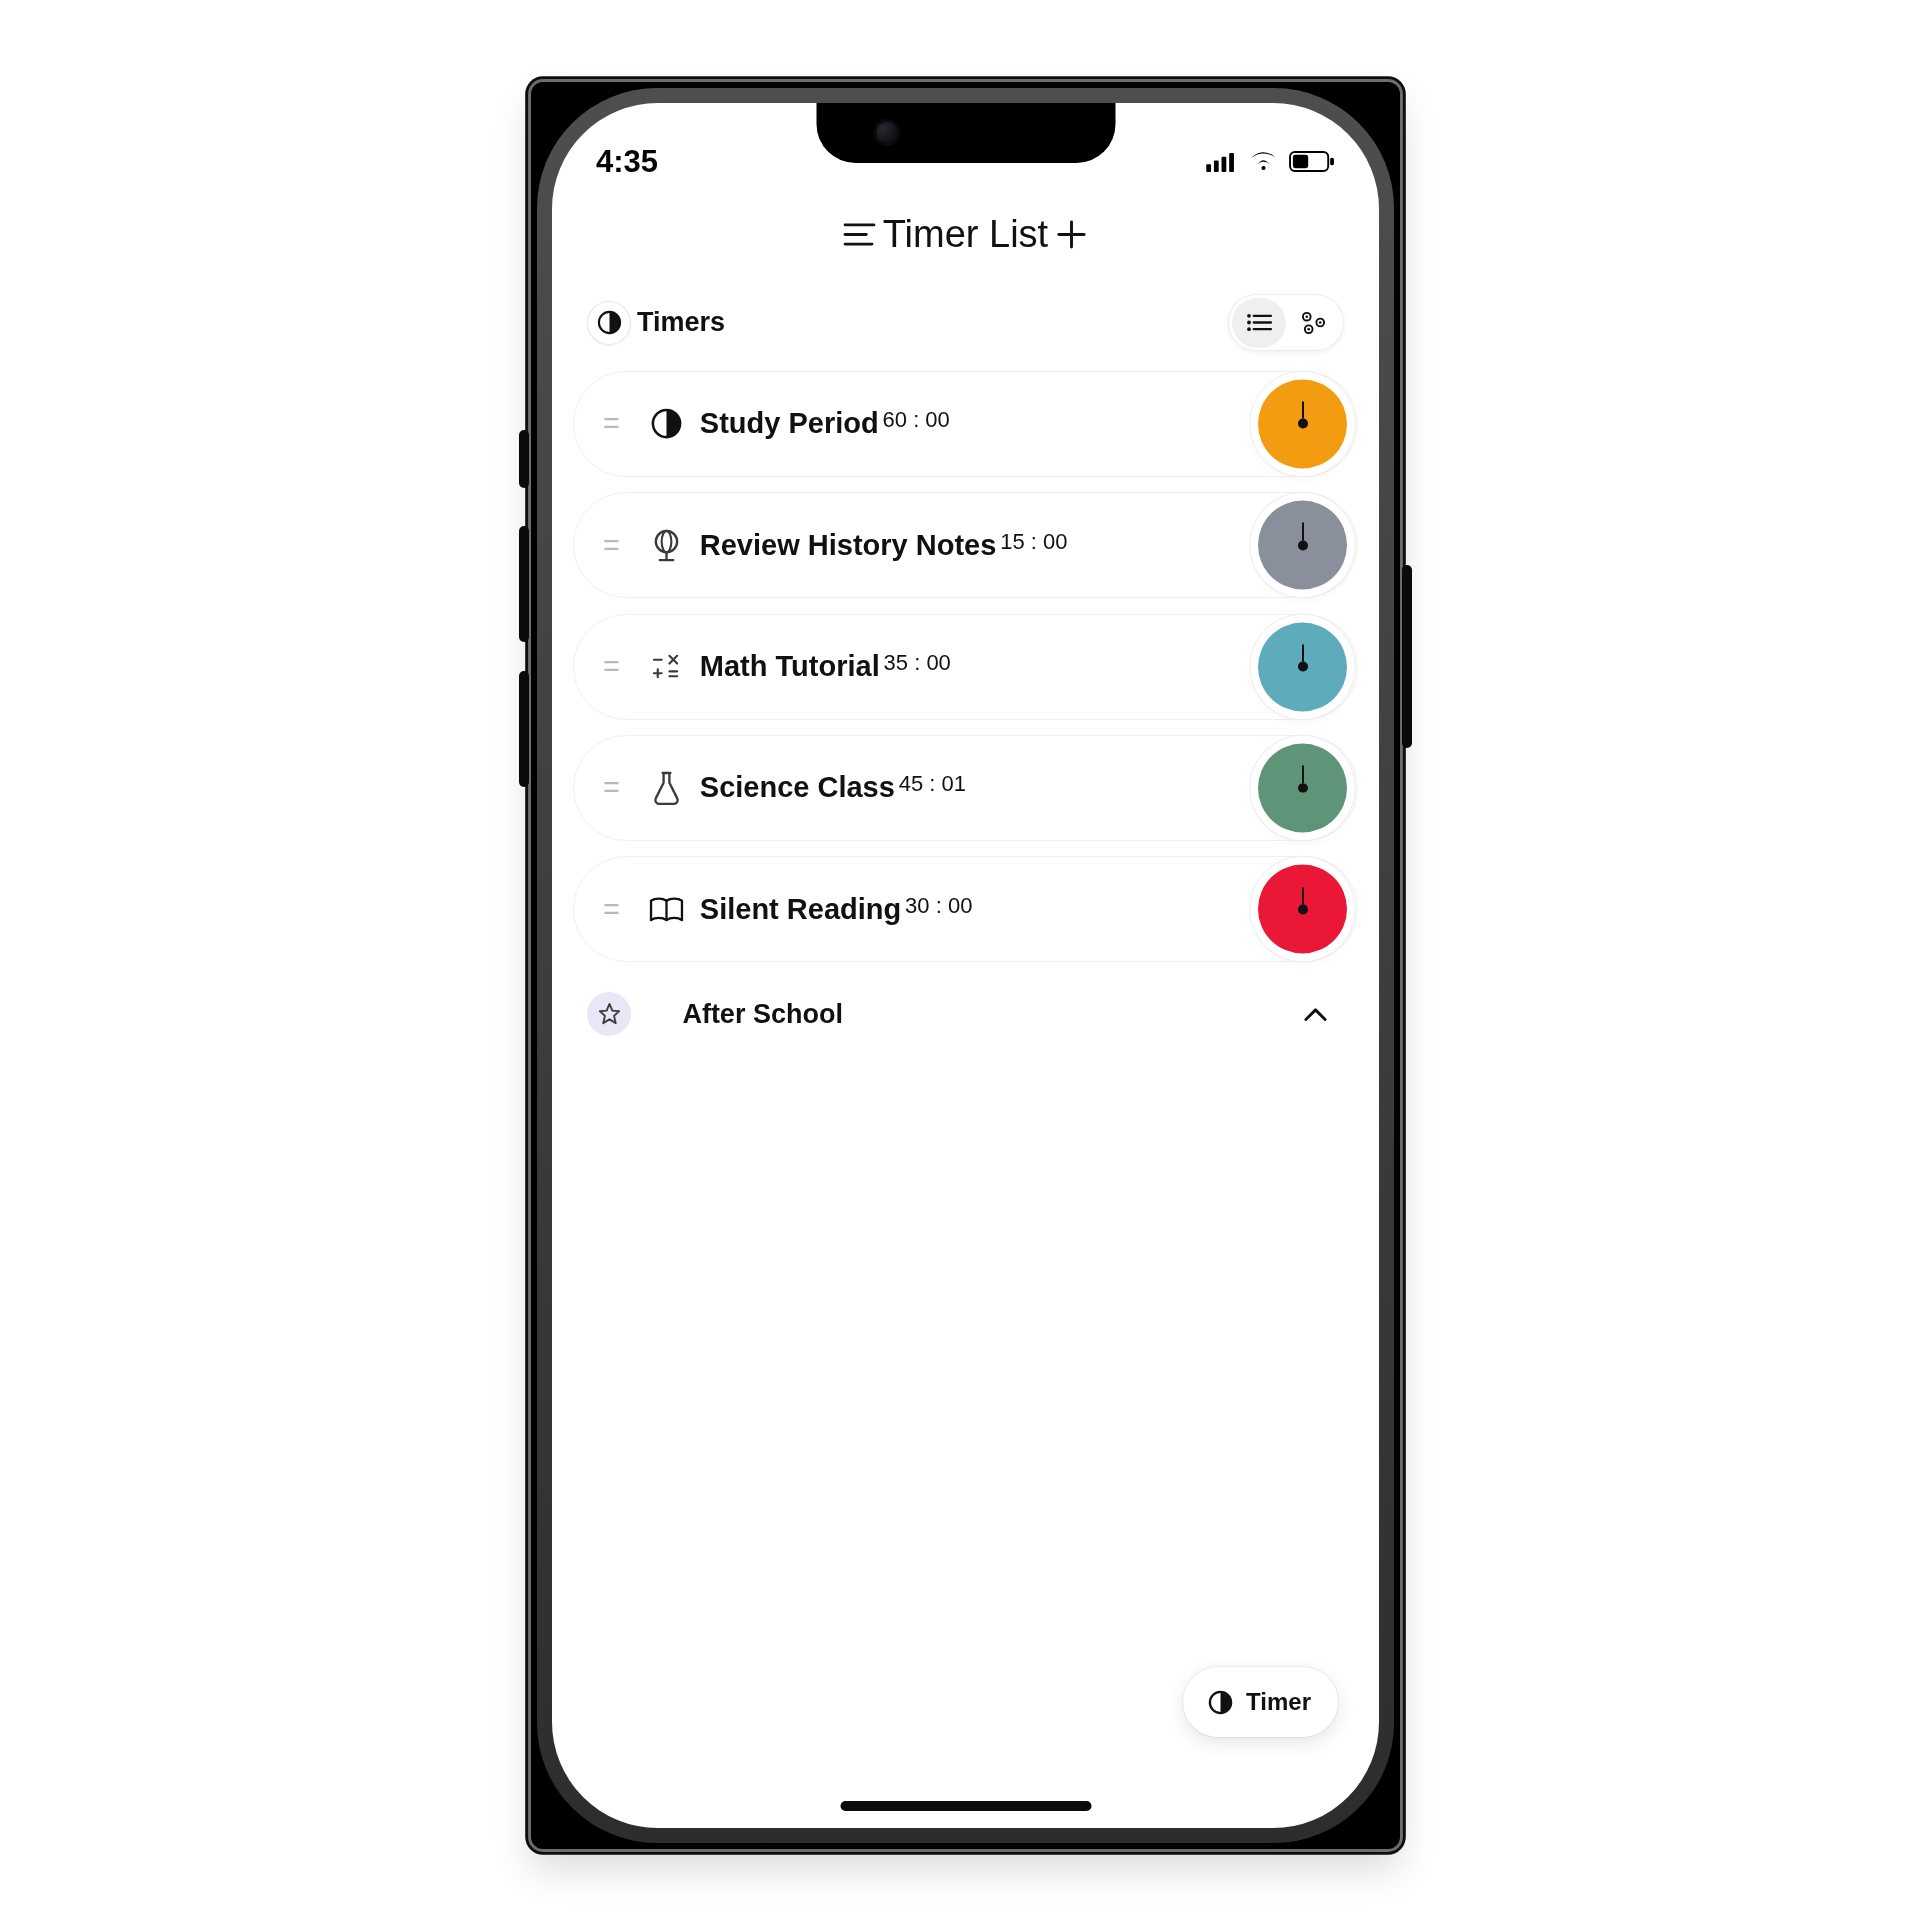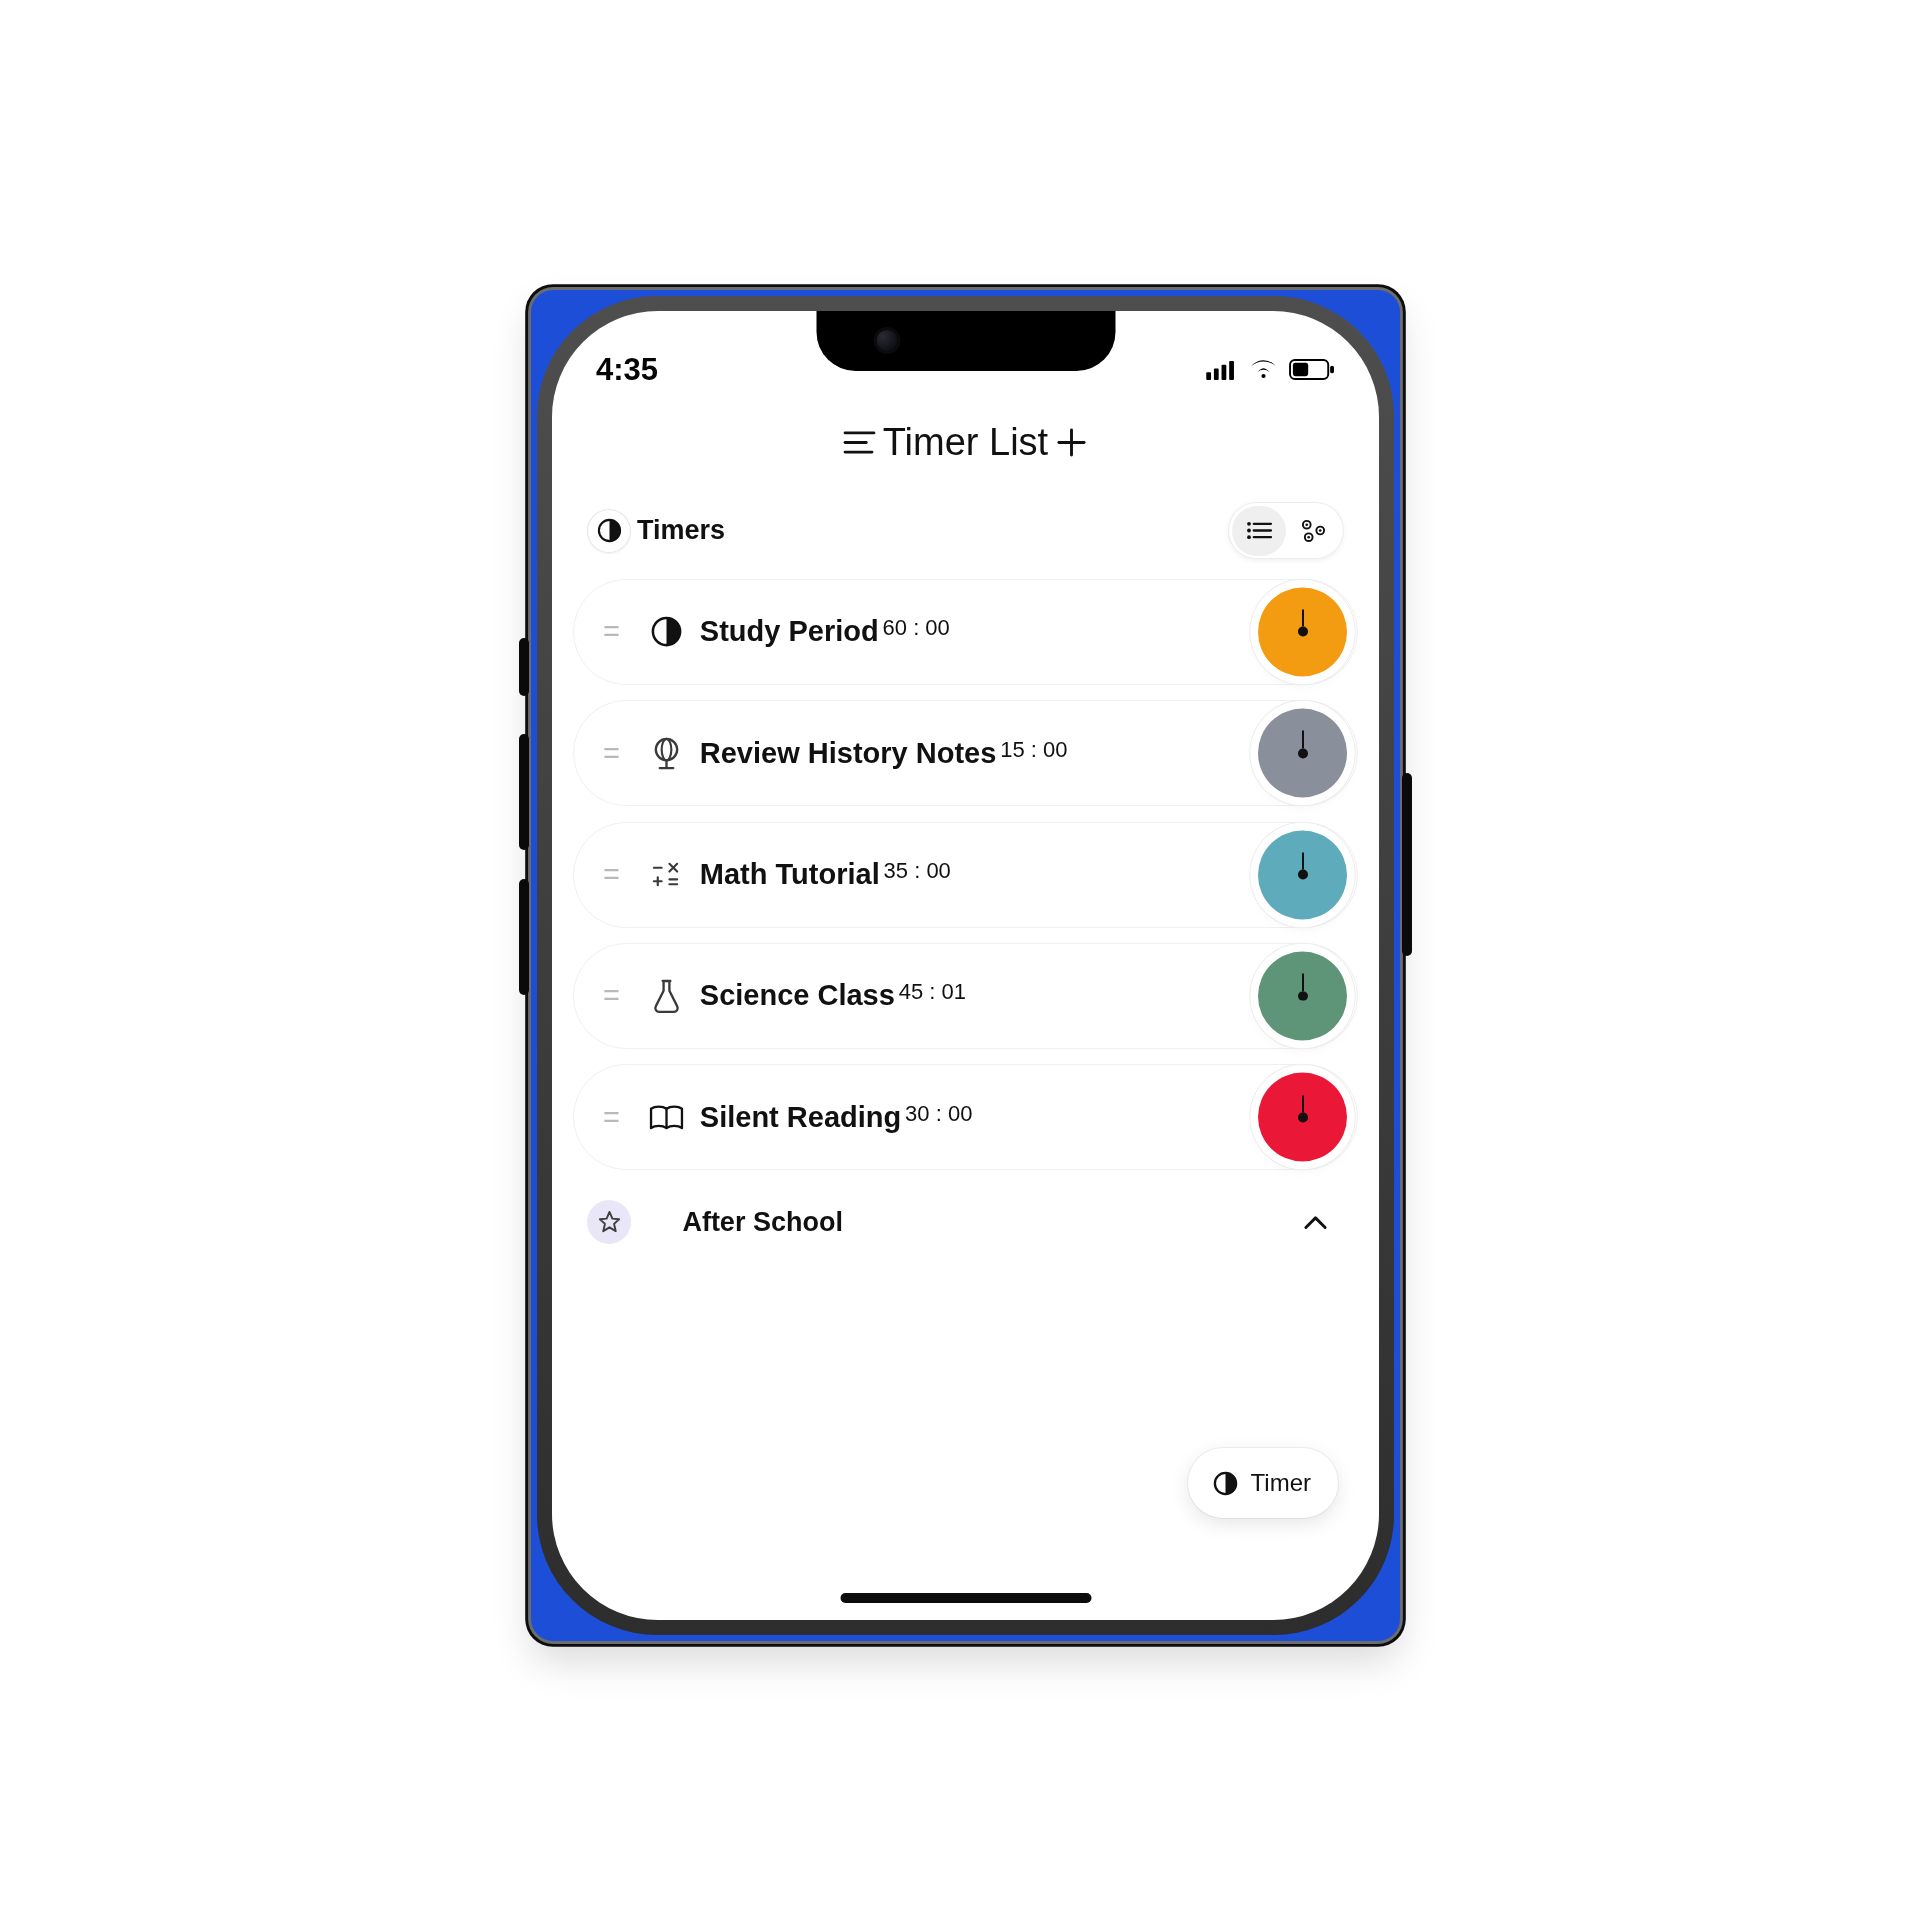--- a/index.html
+++ b/index.html
@@ -8,23 +8,23 @@
     height: 1931px;
     background: #ffffff;
     font-family: -apple-system, "Helvetica Neue", Arial, sans-serif;
     display: flex;
     align-items: center;
     justify-content: center;
   }
   
   .phone {
     width: 869px;
-    height: 1351px;
-    background: #1d4ed8;
-    border-radius: 22px;
+    height: 1767px;
+    background: #000000;
+    border-radius: 12px;
     position: relative;
     box-shadow: 0 0 0 2.9px #6d6d6d, 0 0 0 5.8px #0d0d0d, 0 19.3px 39px rgba(0,0,0,.15);
   }
   .phone::before { 
     content:"";
     position:absolute; inset:5.8px;
     border-radius:120px;
     background: linear-gradient(#4e4e4e,#2d2d2d);
   }
   .side-btn { position:absolute; background:#0a0a0a; border-radius:5.8px; }
@@ -142,26 +142,26 @@
 
   
   .section2{
     display:flex; align-items:center;
     padding: 29px 41px 0 35px; gap:17.4px;
   }
   .section2 .label{ font-size:27px; font-weight:600; color:#111; flex:1;margin-left:34px; }
 
   
   .fab{
-    position:absolute; right:41px; bottom:102px;
+    position:absolute; right:41px; bottom:91px;
     height:70px; padding:0 27px 0 21px;
     background:#fff; border-radius:42px;
     display:flex; align-items:center; gap:9px;
     box-shadow:0 5.8px 19.3px rgba(0,0,0,.10), 0 0 0 1px #f1f1f1;
-    font-size:24px; font-weight:400; color:#111;
+    font-size:24px; font-weight:700; color:#111;
   }
   .fab .ic{ width:33px; height:33px; display:flex; align-items:center; justify-content:center; }
 
   .home-indicator{
     position:absolute; bottom:17.4px; left:50%; transform:translateX(-50%);
     width:251px; height:9.7px; border-radius:9.7px; background:#0b0b0b;
   }
 </style>
 </head>
 <body>

